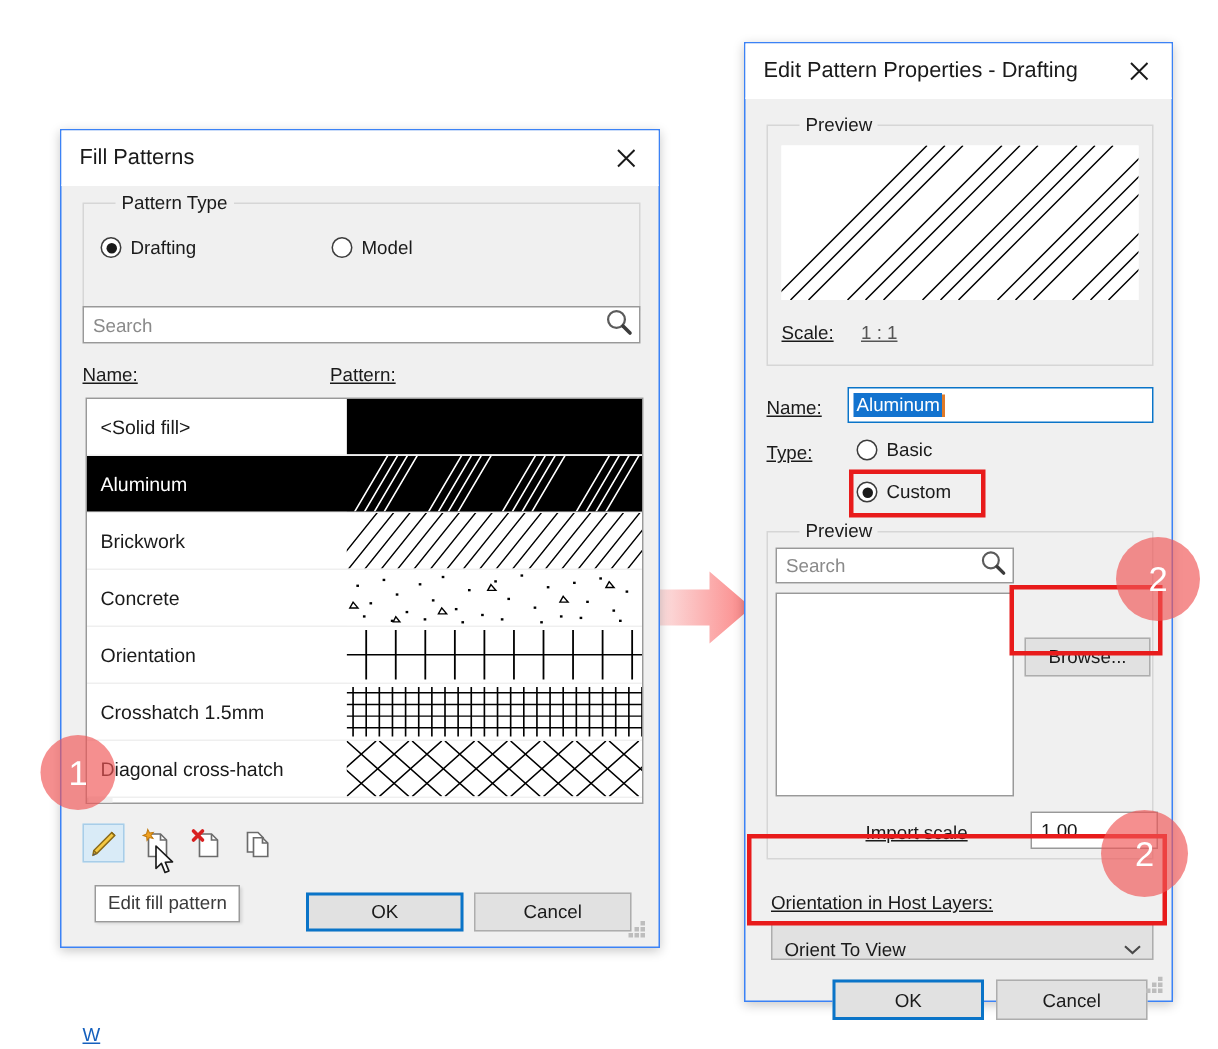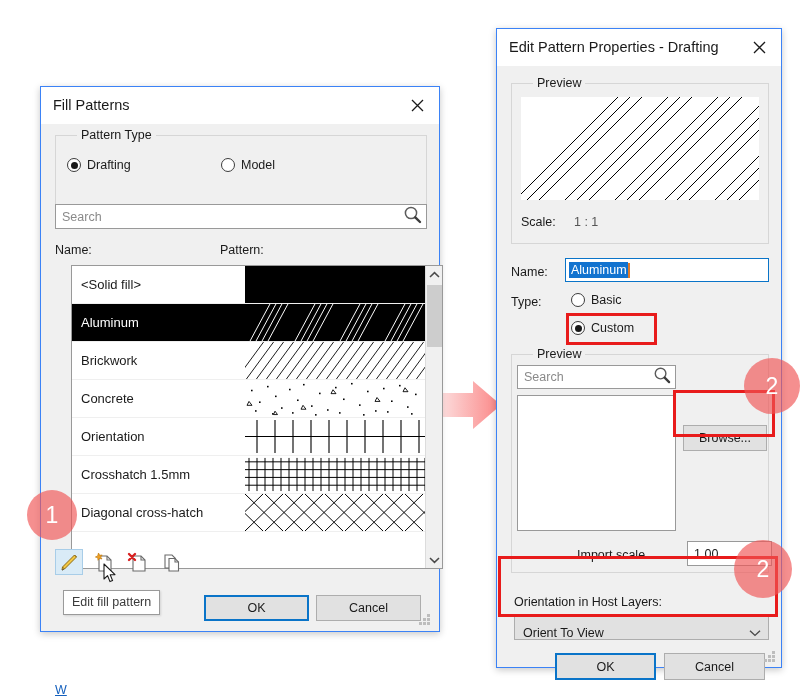--- a/index.html
+++ b/index.html
@@ -52,20 +52,21 @@
     font-size: 12.5px;
     color: #1a1a1a;
     white-space: nowrap;
   }
 
   .lbl {
     position: absolute;
     font-size: 12.5px;
     color: #1a1a1a;
     white-space: nowrap;
+    text-decoration: underline;
   }
 
   
   .radio-row { position: absolute; display: flex; align-items: center; gap: 6px; cursor: pointer; }
   .radio {
     width: 14px; height: 14px; border-radius: 50%;
     border: 1.4px solid #3c3c3c; background: #fff;
     display: flex; align-items: center; justify-content: center;
     flex: none;
   }
@@ -256,21 +257,21 @@
         <svg width="19" height="19" viewBox="0 0 19 19">
           <circle cx="8" cy="8" r="5.6" fill="#fff" stroke="#5b5b5b" stroke-width="1.5"></circle>
           <path d="M12.3,12.3 L17,17" stroke="#3c3c3c" stroke-width="2.4" stroke-linecap="round"></path>
         </svg>
       </span>
     </div>
 
     <span class="lbl" style="left:14px; top:156px;">Name:</span>
     <span class="lbl" style="left:179px; top:156px;">Pattern:</span>
 
-    <div class="listbox" style="left:30px; top:178px; width:372px; height:304px;">
+    <div class="listbox" style="left:16px; top:178px; width:372px; height:271px;flex-direction:column;">
       <div class="list-rows">
 
         <div class="row">
           <span class="nm">&lt;Solid fill&gt;</span>
           <span class="sw">
             <svg preserveAspectRatio="none" viewBox="0 0 180 38">
                 <rect width="180" height="38" fill="#000"></rect>
               </svg>
           </span>
         </div>

